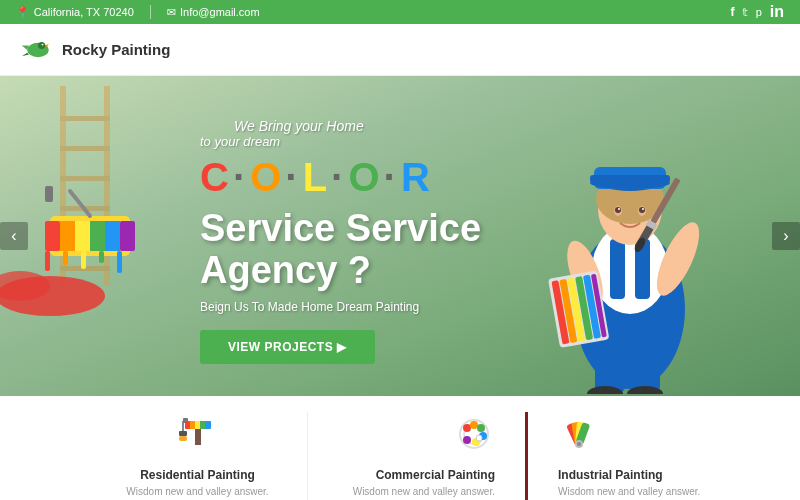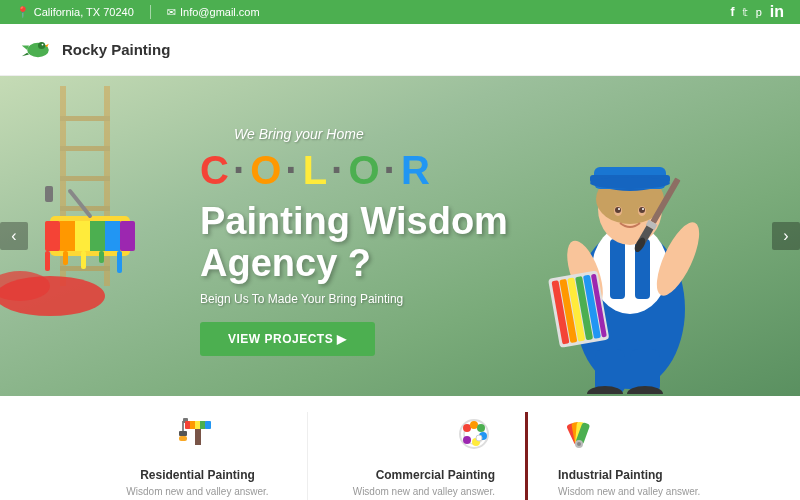--- a/index.html
+++ b/index.html
@@ -277,29 +277,30 @@
     <rect x="55" y="65" width="5" height="20" fill="#f44336" rx="2"></rect>
     <rect x="73" y="65" width="5" height="14" fill="#ff9800" rx="2"></rect>
     <rect x="91" y="65" width="5" height="18" fill="#ffeb3b" rx="2"></rect>
     <rect x="109" y="65" width="5" height="12" fill="#4caf50" rx="2"></rect>
     <rect x="127" y="65" width="5" height="22" fill="#2196f3" rx="2"></rect>
   </svg>
 
   <div class="hero-content" style="position:relative;z-index:3;padding-left:200px;padding-top:10px;">
     <div class="color-text-area">
       <div class="we-bring">We Bring your Home</div>
+      <div class="to-dream">to your dream</div>
       <div class="color-letters">
         <span style="color:#f44336;">C</span><span style="color:#666;">·</span><span style="color:#ff9800;">O</span><span style="color:#666;">·</span><span style="color:#ffeb3b;">L</span><span style="color:#666;">·</span><span style="color:#4caf50;">O</span><span style="color:#666;">·</span><span style="color:#2196f3;">R</span>
       </div>
     </div>
     <div class="hero-title">
-      <span>Painting Wisdom</span><br>
+      <span>Service Service</span><br>
       <span>Agency ?</span>
     </div>
-    <div class="hero-subtitle">Beign Us To Made Your Bring Painting</div>
+    <div class="hero-subtitle">Beign Us To Made Home Dream Painting</div>
     <button class="view-btn">VIEW PROJECTS ▶</button>
   </div>
 
   <div class="painter-figure" style="position:absolute;right:40px;top:0;width:260px;height:320px;">
     <svg width="240" height="315" viewBox="0 0 240 315">
 
       <ellipse cx="120" cy="230" rx="55" ry="80" fill="#1565c0"></ellipse>
 
       <rect x="85" y="270" width="30" height="45" rx="8" fill="#1565c0"></rect>
       <rect x="120" y="270" width="30" height="45" rx="8" fill="#1565c0"></rect>

